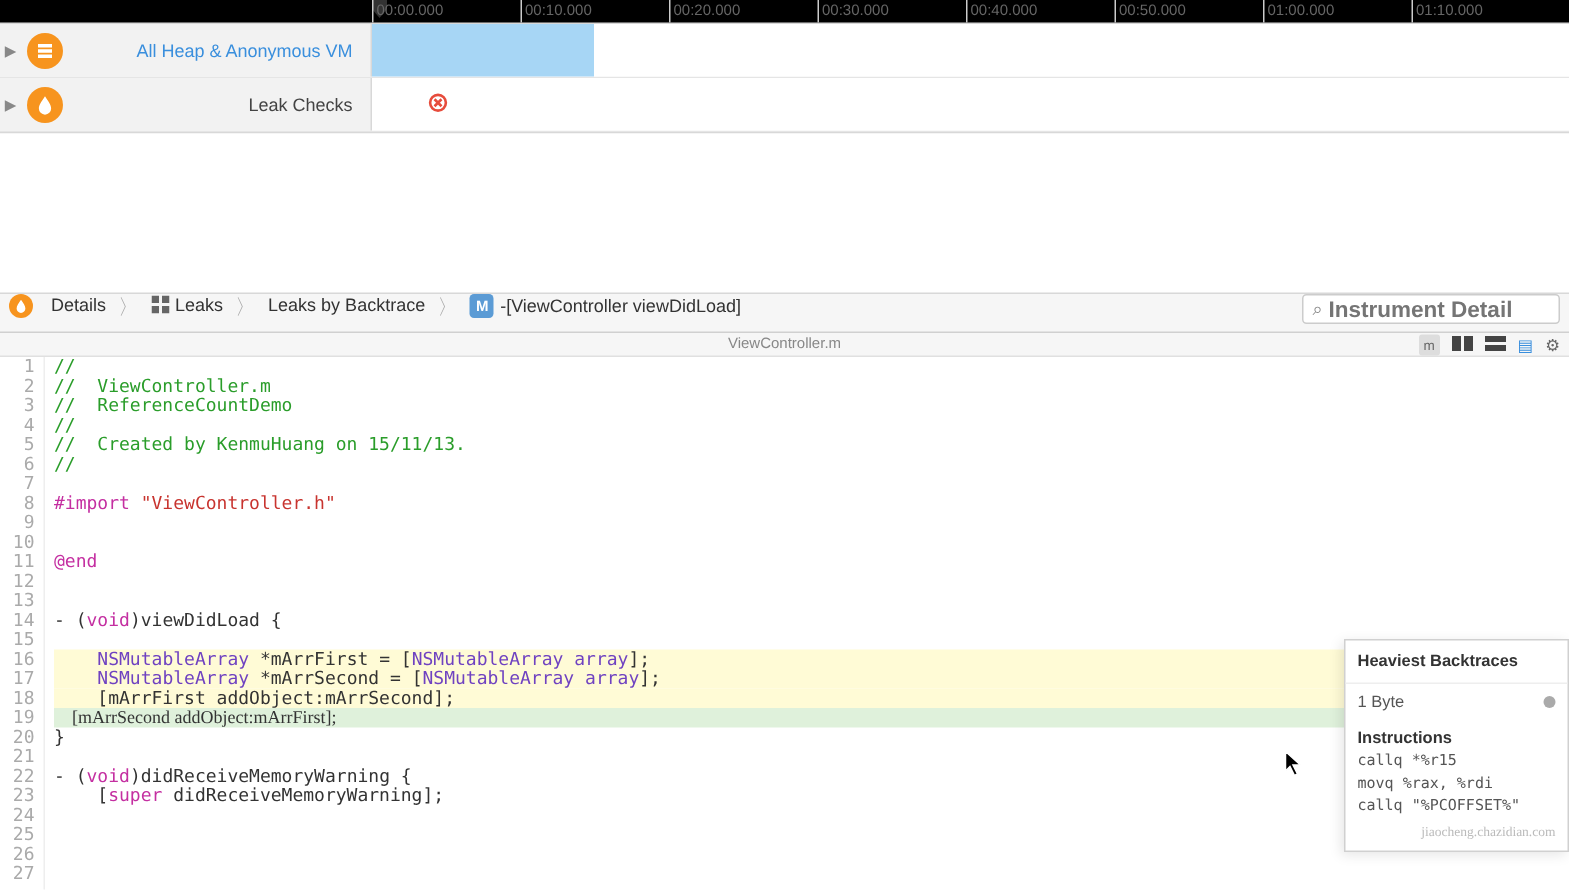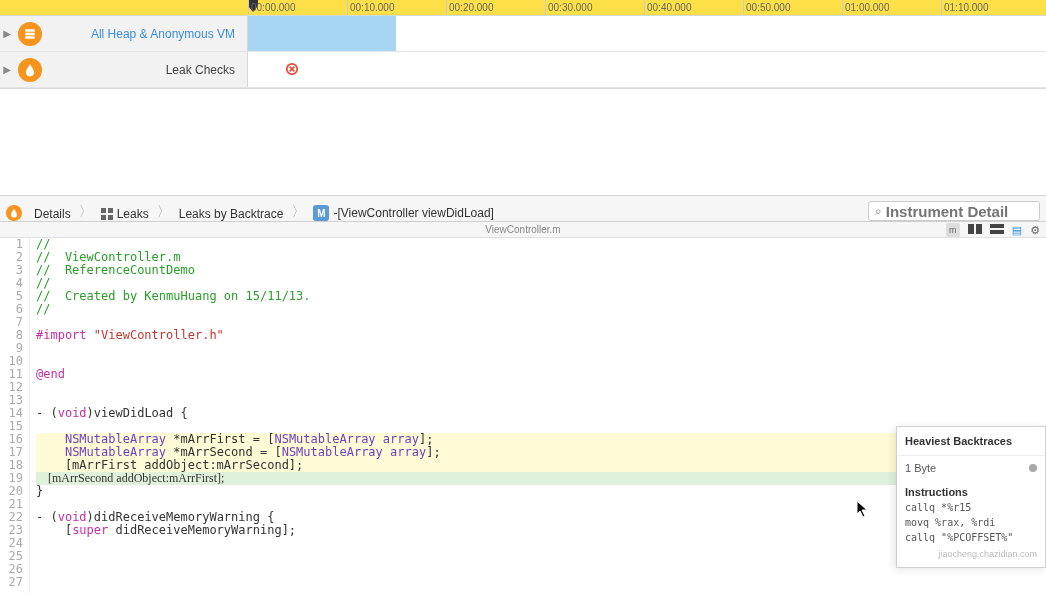--- a/index.html
+++ b/index.html
@@ -1,19 +1,19 @@
 <!DOCTYPE html>
 <html><head>
   <meta charset="utf-8">
   <style>
     * { margin: 0; padding: 0; box-sizing: border-box; }
     body { font-family: -apple-system, "Helvetica Neue", Arial, sans-serif; font-size: 11px; color: #333; background: #fff; width: 1046px; height: 593px; overflow: hidden; position: relative; }
     
     
-    .timeline-ruler { height: 16px; background: #fde047; border-bottom: 1px solid #d8d8d8; display: flex; padding-left: 248px; position: relative; font-size: 10px; color: #666; }
+    .timeline-ruler { height: 16px; background: #000000; border-bottom: 1px solid #d8d8d8; display: flex; padding-left: 248px; position: relative; font-size: 10px; color: #666; }
     .timeline-ruler .tick { width: 99px; position: relative; border-left: 1px solid #ccc; padding-left: 2px; line-height: 15px; }
     .timeline-playhead { position: absolute; left: 248px; top: 0; }
     .timeline-playhead svg { display: block; }
     
     
     .tracks { border-bottom: 1px solid #d8d8d8; }
     .track-row { display: flex; height: 36px; border-bottom: 1px solid #e5e5e5; }
     .track-header { width: 248px; display: flex; align-items: center; background: #f2f2f2; border-right: 1px solid #d8d8d8; }
     .track-disclose { width: 14px; text-align: center; color: #888; font-size: 10px; cursor: pointer; }
     .track-icon { width: 24px; height: 24px; border-radius: 12px; display: flex; align-items: center; justify-content: center; margin: 0 4px; }
@@ -23,21 +23,21 @@
     .track-label.blue { color: #3a8fdd; }
     .track-label.dark { color: #444; }
     .track-lane { flex: 1; position: relative; background: #fff; }
     .heap-bar { position: absolute; left: 0; top: 0; bottom: 0; width: 148px; background: #a7d6f5; }
     .leak-mark { position: absolute; left: 44px; top: 50%; transform: translate(-50%, -50%); }
     .leak-mark svg { width: 14px; height: 14px; }
     
     .timeline-spacer { height: 107px; background: #fff; border-bottom: 1px solid #d8d8d8; }
     
     
-    .crumb-bar { height: 26px; display: flex; align-items: flex-end; background: #f6f6f6; border-bottom: 1px solid #d0d0d0; padding: 0 6px; gap: 2px; }
+    .crumb-bar { height: 26px; display: flex; align-items: flex-start; background: #f6f6f6; border-bottom: 1px solid #d0d0d0; padding: 0 6px; gap: 2px; }
     .crumb-icon { width: 16px; height: 16px; border-radius: 8px; display: inline-flex; align-items: center; justify-content: center; margin-right: 4px; }
     .crumb-icon.orange { background: #f7941e; }
     .crumb-icon svg { width: 10px; height: 10px; fill: #fff; }
     .crumb-item { display: flex; align-items: center; font-size: 12px; color: #333; padding: 0 6px; }
     .crumb-item .grid-ico { margin-right: 4px; }
     .crumb-sep { color: #aaa; font-size: 14px; }
     .crumb-method-icon { width: 16px; height: 16px; background: #5b9bd5; color: #fff; border-radius: 3px; display: inline-flex; align-items: center; justify-content: center; font-weight: bold; font-size: 10px; margin-right: 4px; }
     .crumb-spacer { flex: 1; }
     .search-box { width: 172px; height: 20px; border: 1px solid #ccc; border-radius: 3px; background: #fff; display: flex; align-items: center; padding: 0 6px; gap: 4px; }
     .search-box input { border: none; outline: none; flex: 1; font-size: 15px; color: #888; background: transparent; font-weight: bold; }
@@ -66,21 +66,21 @@
     .c-at { color: #c42fa1; }
     .c-nsk { color: #6f42c1; }
     
     
     .side-panel { position: absolute; right: 0; top: 426px; width: 150px; background: #fff; border: 1px solid #d0d0d0; box-shadow: -2px 2px 8px rgba(0,0,0,0.1); z-index: 50; }
     .sp-head { font-weight: bold; font-size: 11px; padding: 8px 8px; color: #333; }
     .sp-row { padding: 6px 8px; border-top: 1px solid #eee; display: flex; align-items: center; justify-content: space-between; font-size: 11px; color: #555; }
     .sp-row .dot { width: 8px; height: 8px; border-radius: 4px; background: #aaa; }
     .sp-instr { padding: 6px 8px 2px; font-weight: bold; font-size: 11px; }
     .sp-asm { padding: 2px 8px; font-family: Menlo, Monaco, monospace; font-size: 10px; color: #555; }
-    .sp-watermark { padding: 4px 8px 8px; font-size: 9px; color: #bbb; text-align: right; }
+    .sp-watermark { padding: 4px 8px 8px; font-size: 9px; color: #bbb; text-align: right; font-family: Liberation Serif, serif; }
     
     .cursor-arrow { position: absolute; left: 856px; top: 500px; z-index: 60; pointer-events: none; }
     .cursor-arrow svg { width: 14px; height: 18px; }
   </style>
 </head>
 <body>
 
 <div class="timeline-ruler">
   <div class="timeline-playhead">
     <svg width="10" height="14">

